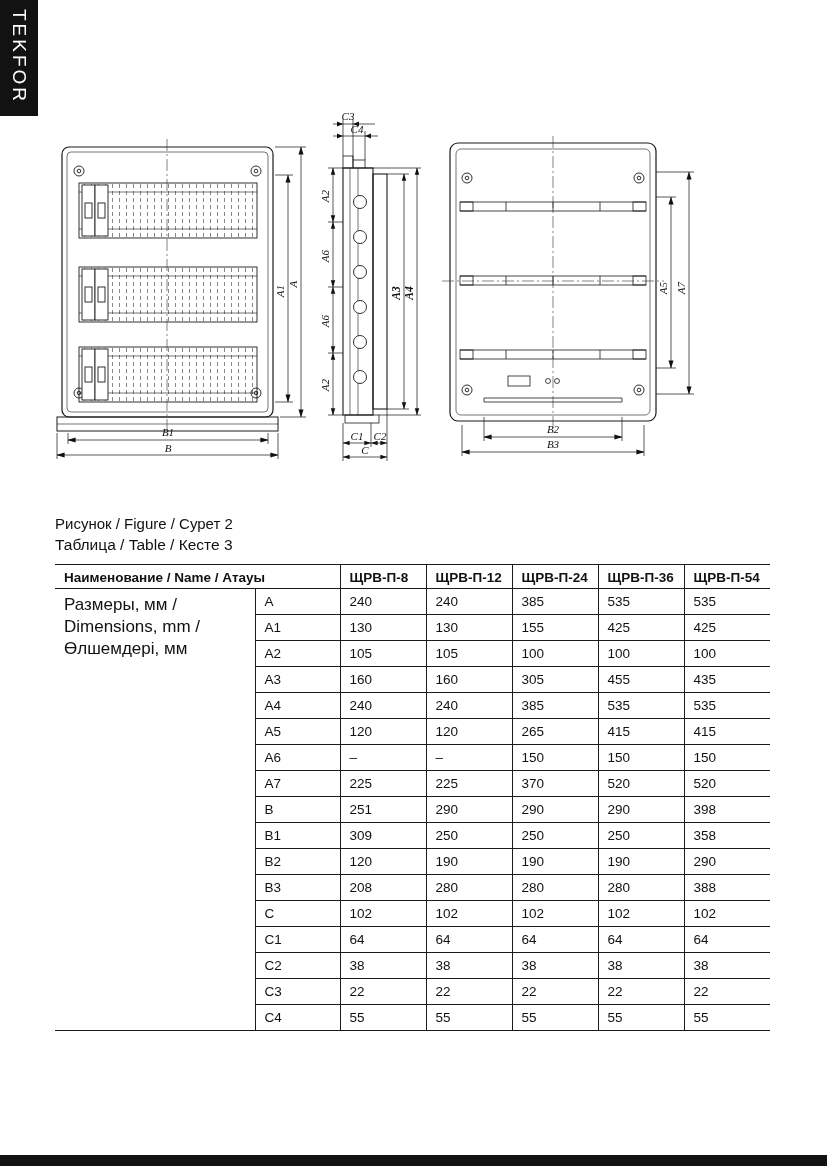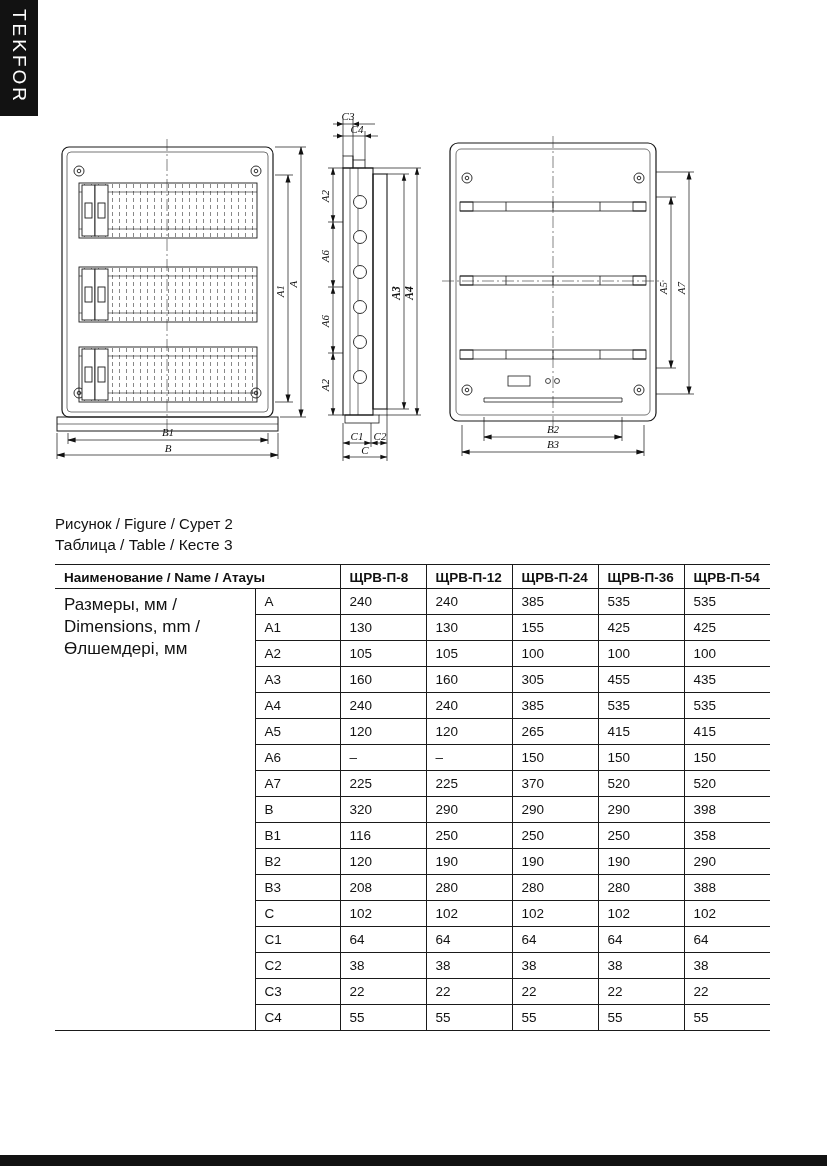--- a/index.html
+++ b/index.html
@@ -337,29 +337,29 @@
           <tr>
             <td class="param-cell v-sep">A7</td>
             <td class="value-cell v-sep">225</td>
             <td class="value-cell v-sep">225</td>
             <td class="value-cell v-sep">370</td>
             <td class="value-cell v-sep">520</td>
             <td class="value-cell v-sep">520</td>
           </tr>
           <tr>
             <td class="param-cell v-sep">B</td>
-            <td class="value-cell v-sep">320</td>
+            <td class="value-cell v-sep">251</td>
             <td class="value-cell v-sep">290</td>
             <td class="value-cell v-sep">290</td>
             <td class="value-cell v-sep">290</td>
             <td class="value-cell v-sep">398</td>
           </tr>
           <tr>
             <td class="param-cell v-sep">B1</td>
-            <td class="value-cell v-sep">116</td>
+            <td class="value-cell v-sep">309</td>
             <td class="value-cell v-sep">250</td>
             <td class="value-cell v-sep">250</td>
             <td class="value-cell v-sep">250</td>
             <td class="value-cell v-sep">358</td>
           </tr>
           <tr>
             <td class="param-cell v-sep">B2</td>
             <td class="value-cell v-sep">120</td>
             <td class="value-cell v-sep">190</td>
             <td class="value-cell v-sep">190</td>

